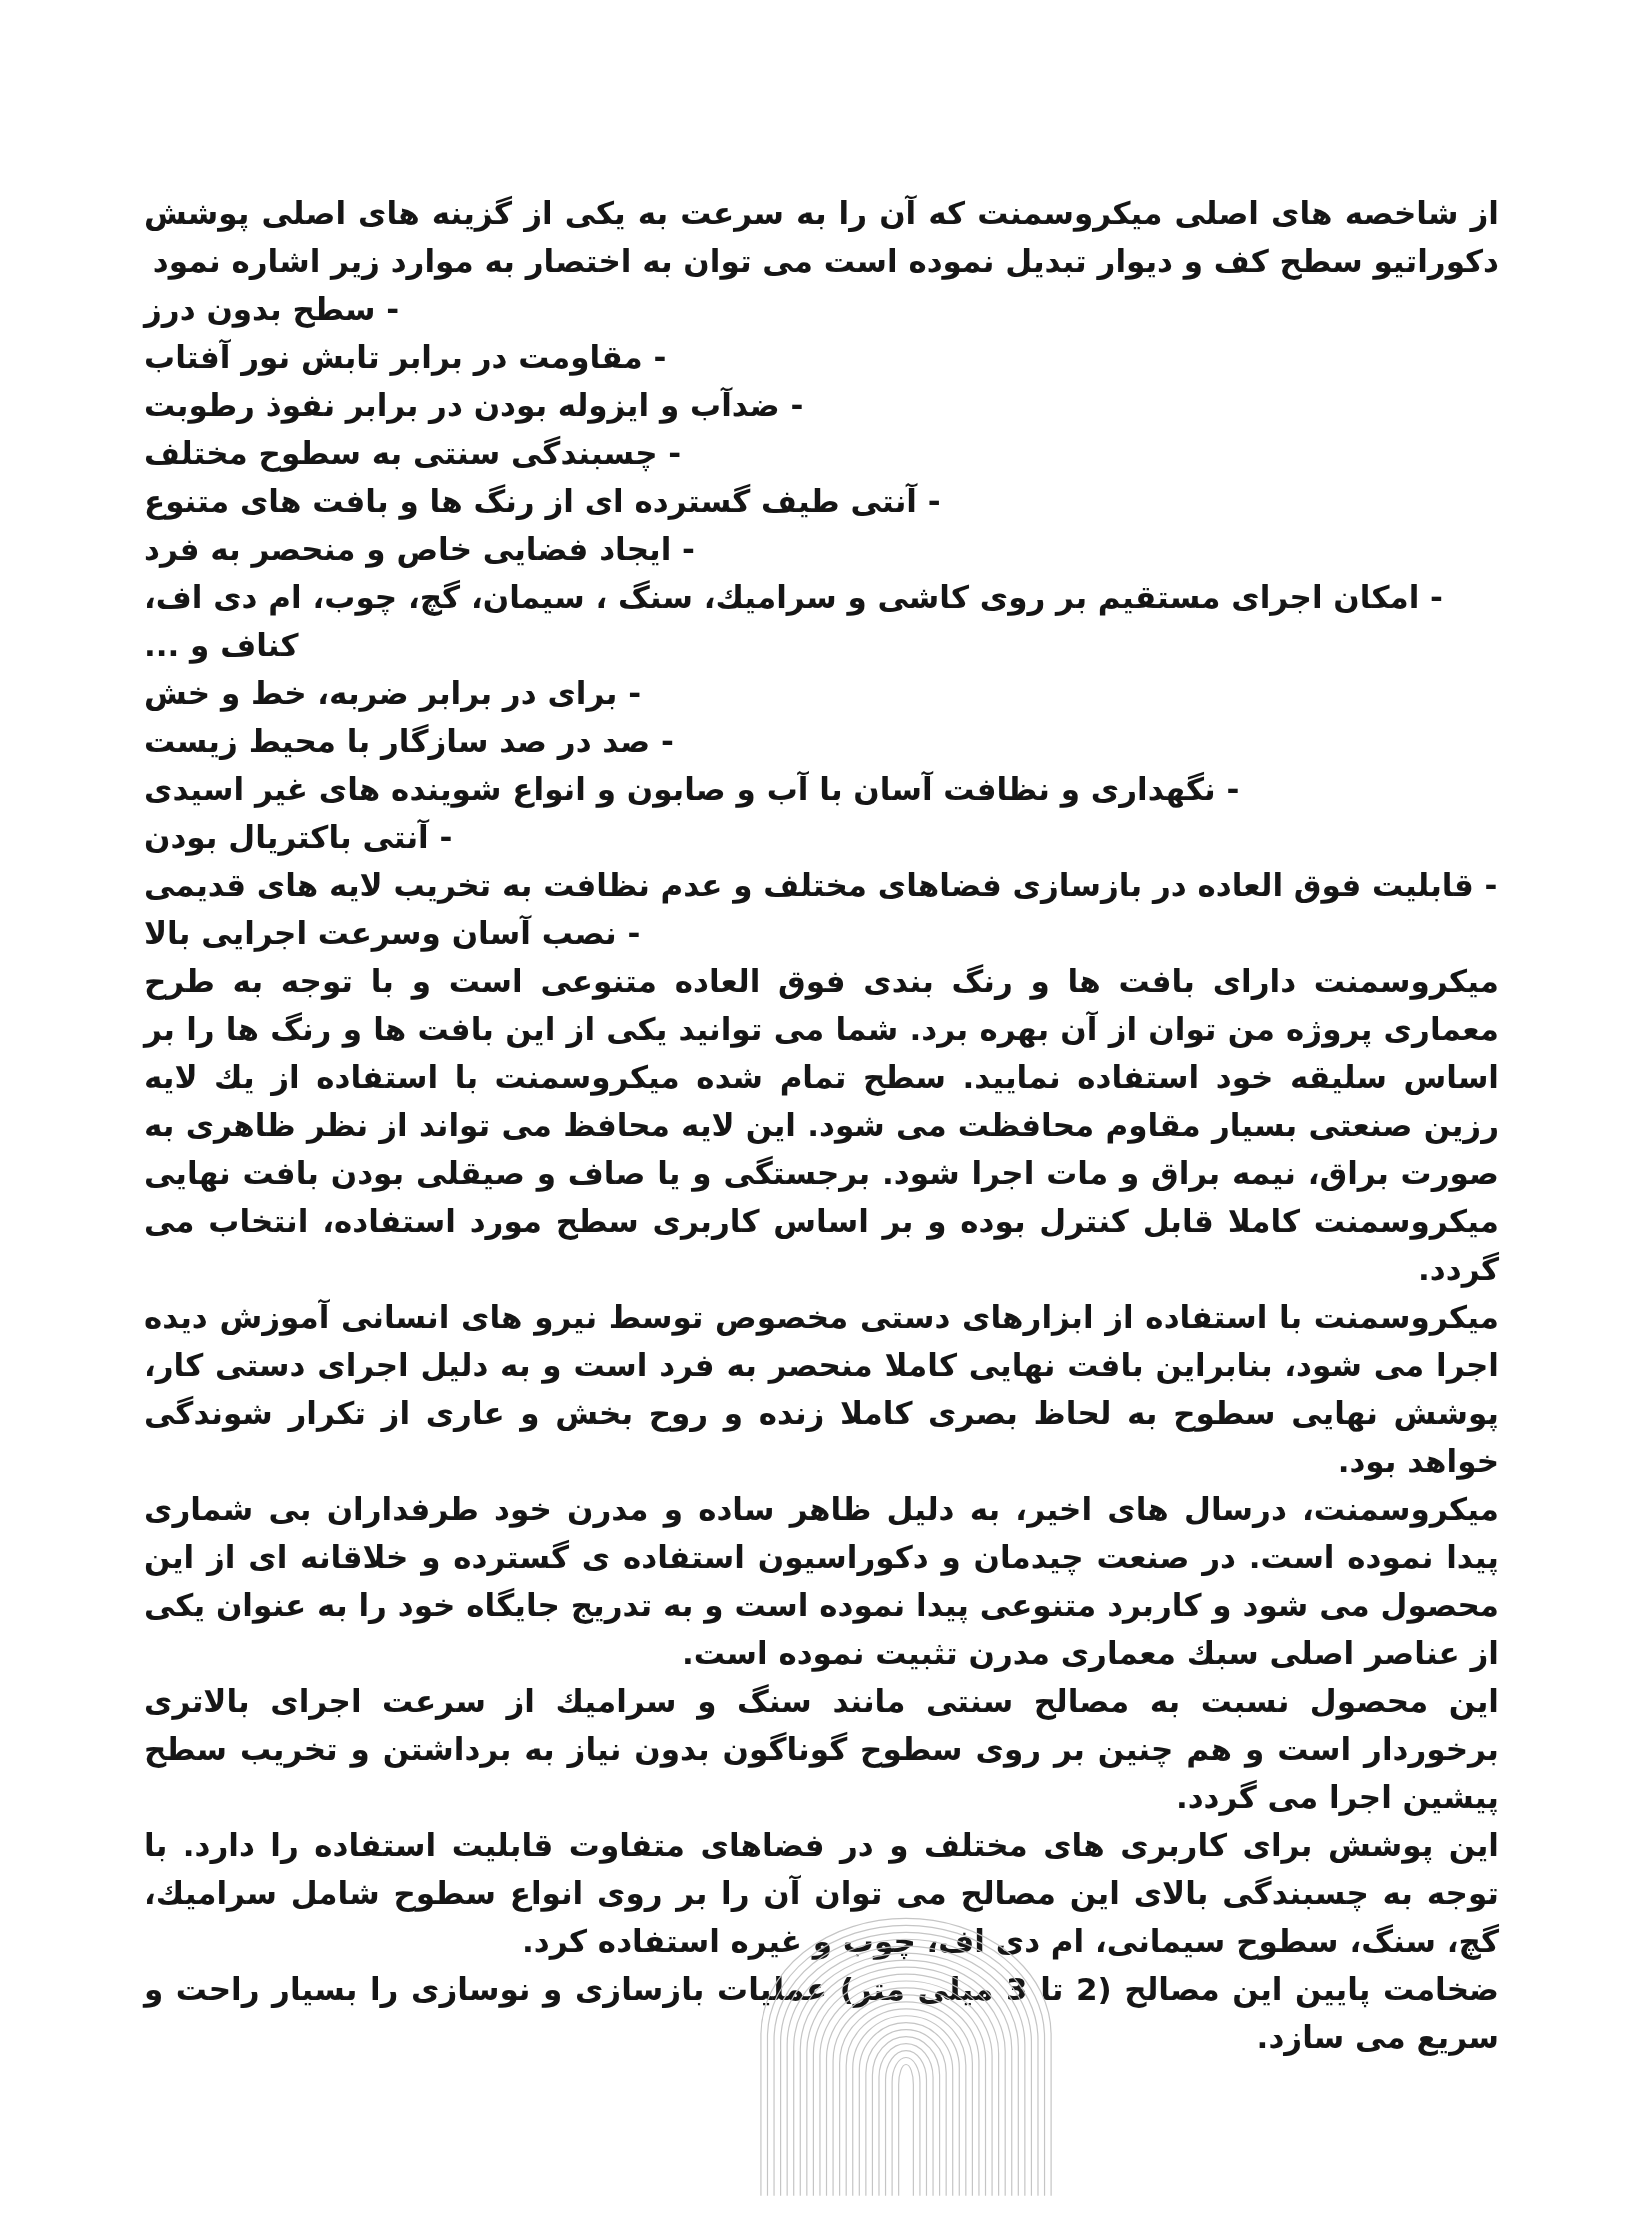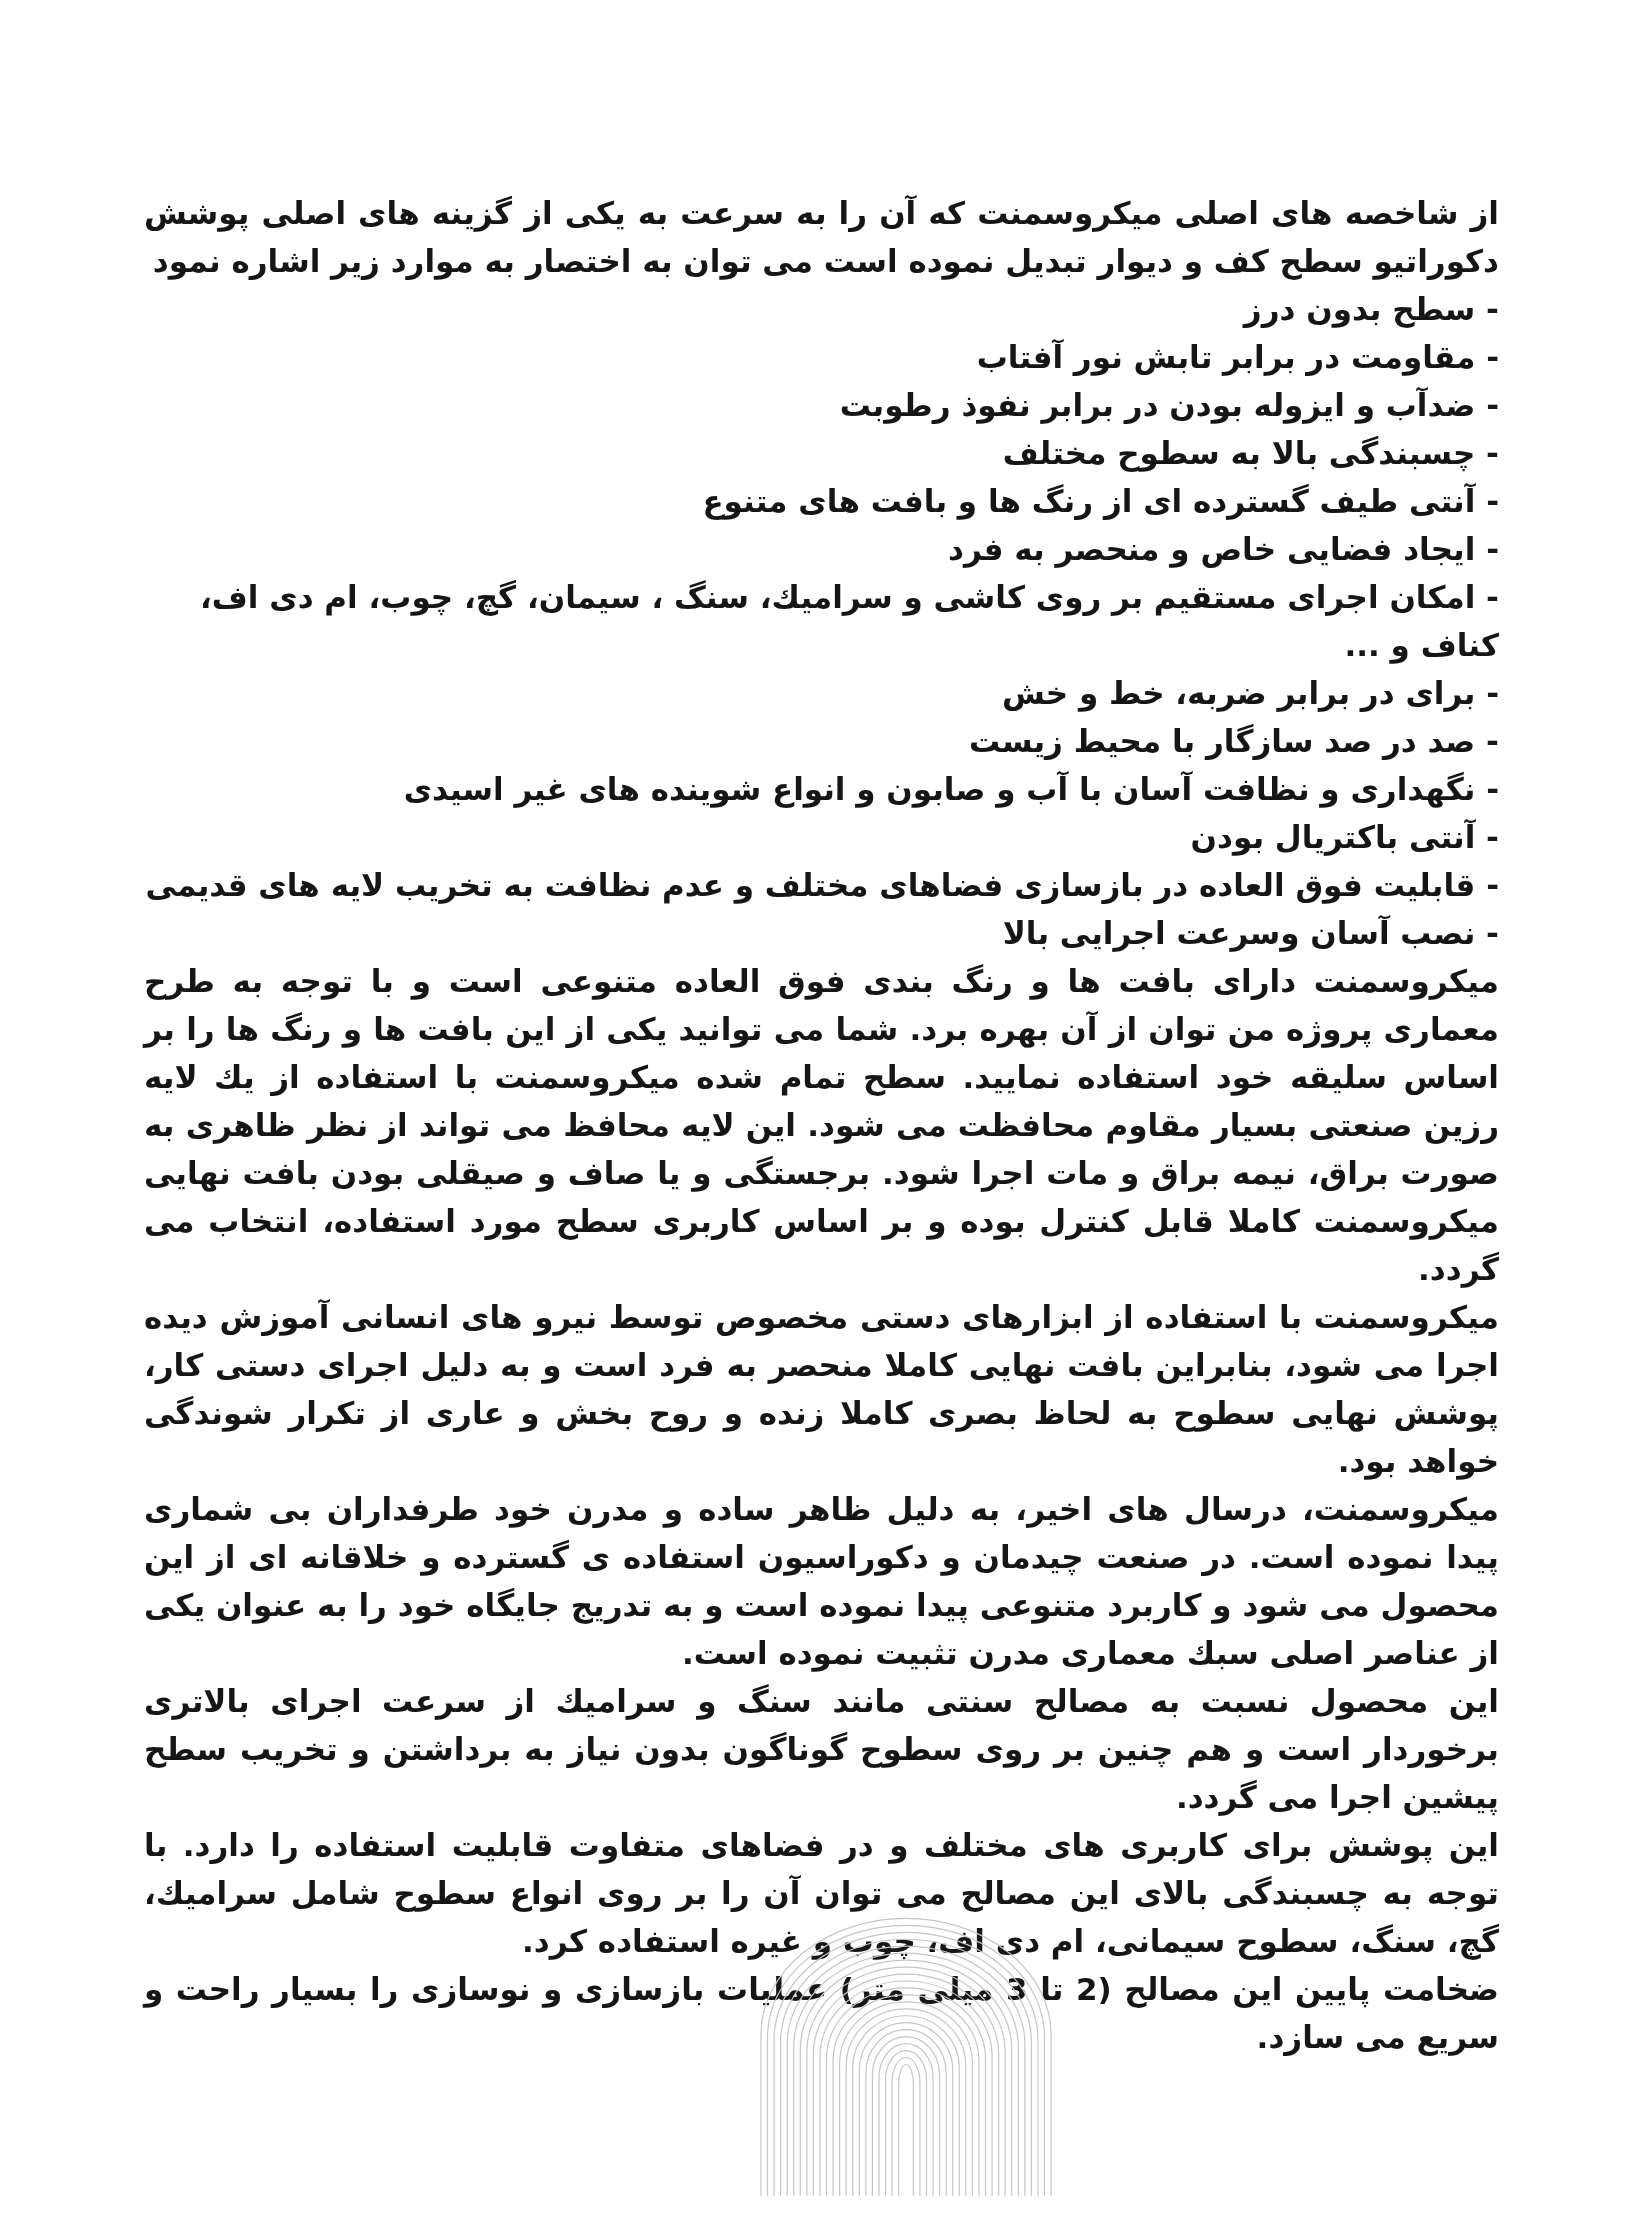--- a/index.html
+++ b/index.html
@@ -27,41 +27,41 @@
     font-weight: 700;
     line-height: 48px;
     text-align: justify;
     text-justify: inter-word;
   }
   .para {
     margin: 0;
     padding: 0;
   }
   .feature {
-    text-align: right;
+    text-align: left;
   }
   .deco {
     position: absolute;
     left: 660px;
     top: 1912px;
     width: 318px;
     height: 289px;
   }
 </style>
 </head>
 <body>
 
 <div class="page">
   <div class="content">
     <p class="para">از شاخصه های اصلی میکروسمنت که آن را به سرعت به یکی از گزینه های اصلی پوشش دکوراتیو سطح کف و دیوار تبدیل نموده است می توان به اختصار به موارد زیر اشاره نمود</p>
     <div id="features">
         <p class="para feature">- سطح بدون درز</p>
         <p class="para feature">- مقاومت در برابر تابش نور آفتاب</p>
         <p class="para feature">- ضدآب و ایزوله بودن در برابر نفوذ رطوبت</p>
-        <p class="para feature">- چسبندگی بالا به سطوح مختلف</p>
+        <p class="para feature">- چسبندگی سنتی به سطوح مختلف</p>
         <p class="para feature">- آنتی طیف گسترده ای از رنگ ها و بافت های متنوع</p>
         <p class="para feature">- ایجاد فضایی خاص و منحصر به فرد</p>
         <p class="para feature">- امکان اجرای مستقیم بر روی کاشی و سرامیك، سنگ ، سیمان، گچ، چوب، ام دی اف، کناف و ...</p>
         <p class="para feature">- برای در برابر ضربه، خط و خش</p>
         <p class="para feature">- صد در صد سازگار با محیط زیست</p>
         <p class="para feature">- نگهداری و نظافت آسان با آب و صابون و انواع شوینده های غیر اسیدی</p>
         <p class="para feature">- آنتی باکتریال بودن</p>
         <p class="para feature">- قابلیت فوق العاده در بازسازی فضاهای مختلف و عدم نظافت به تخریب لایه های قدیمی</p>
         <p class="para feature">- نصب آسان وسرعت اجرایی بالا</p>
       </div>

